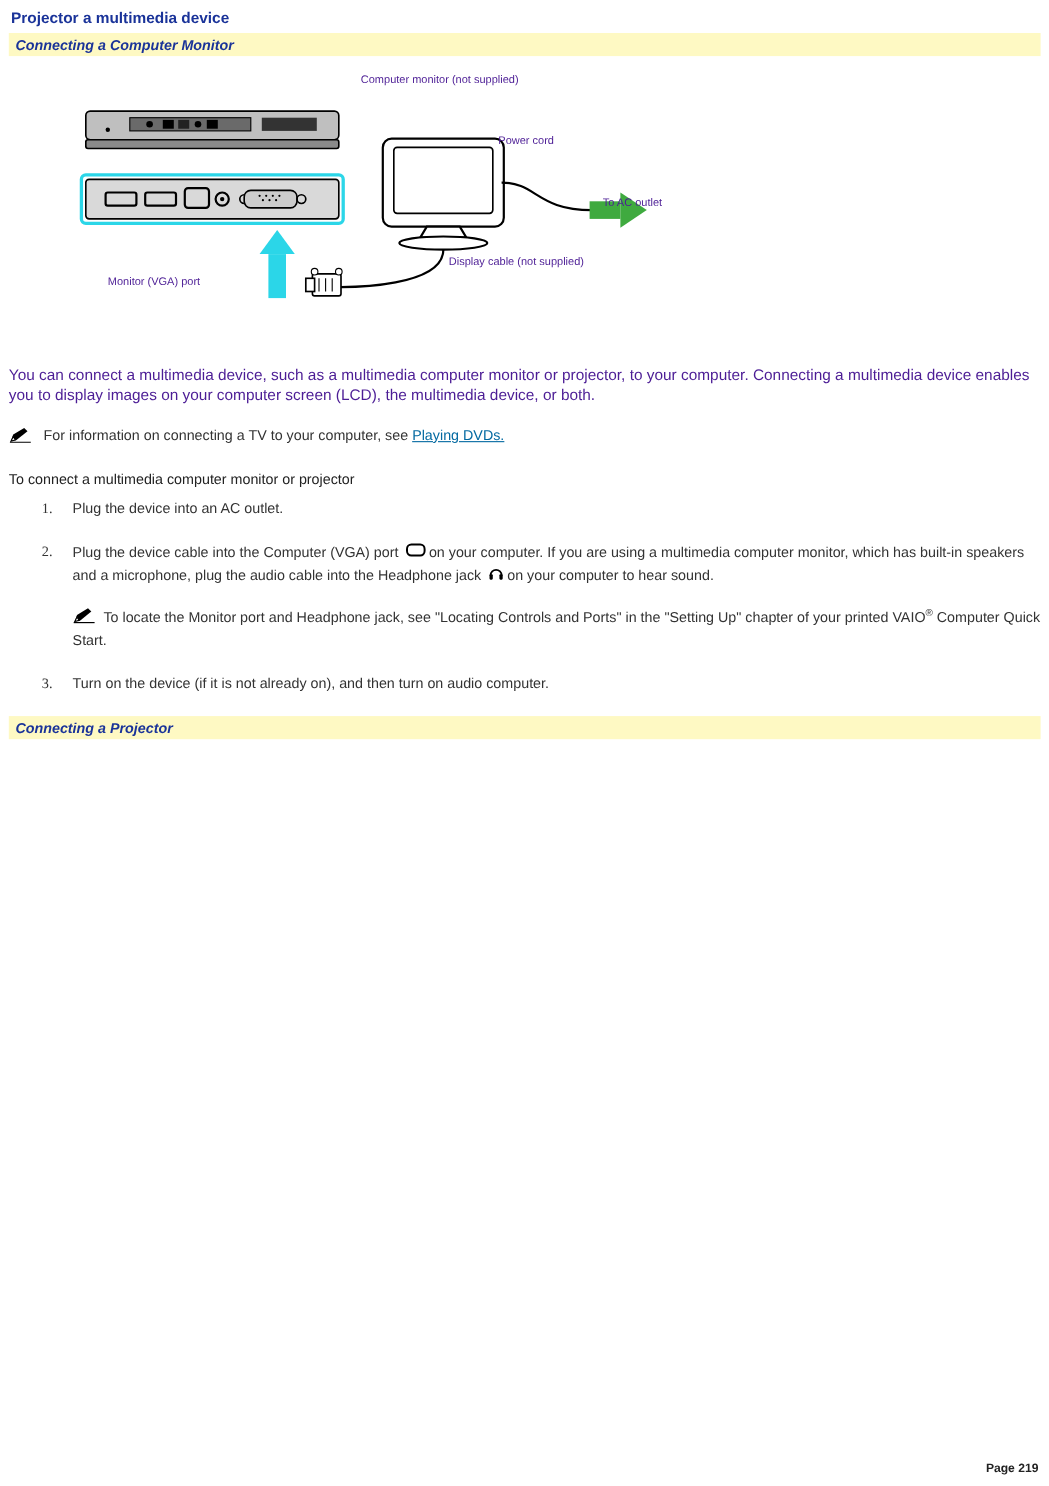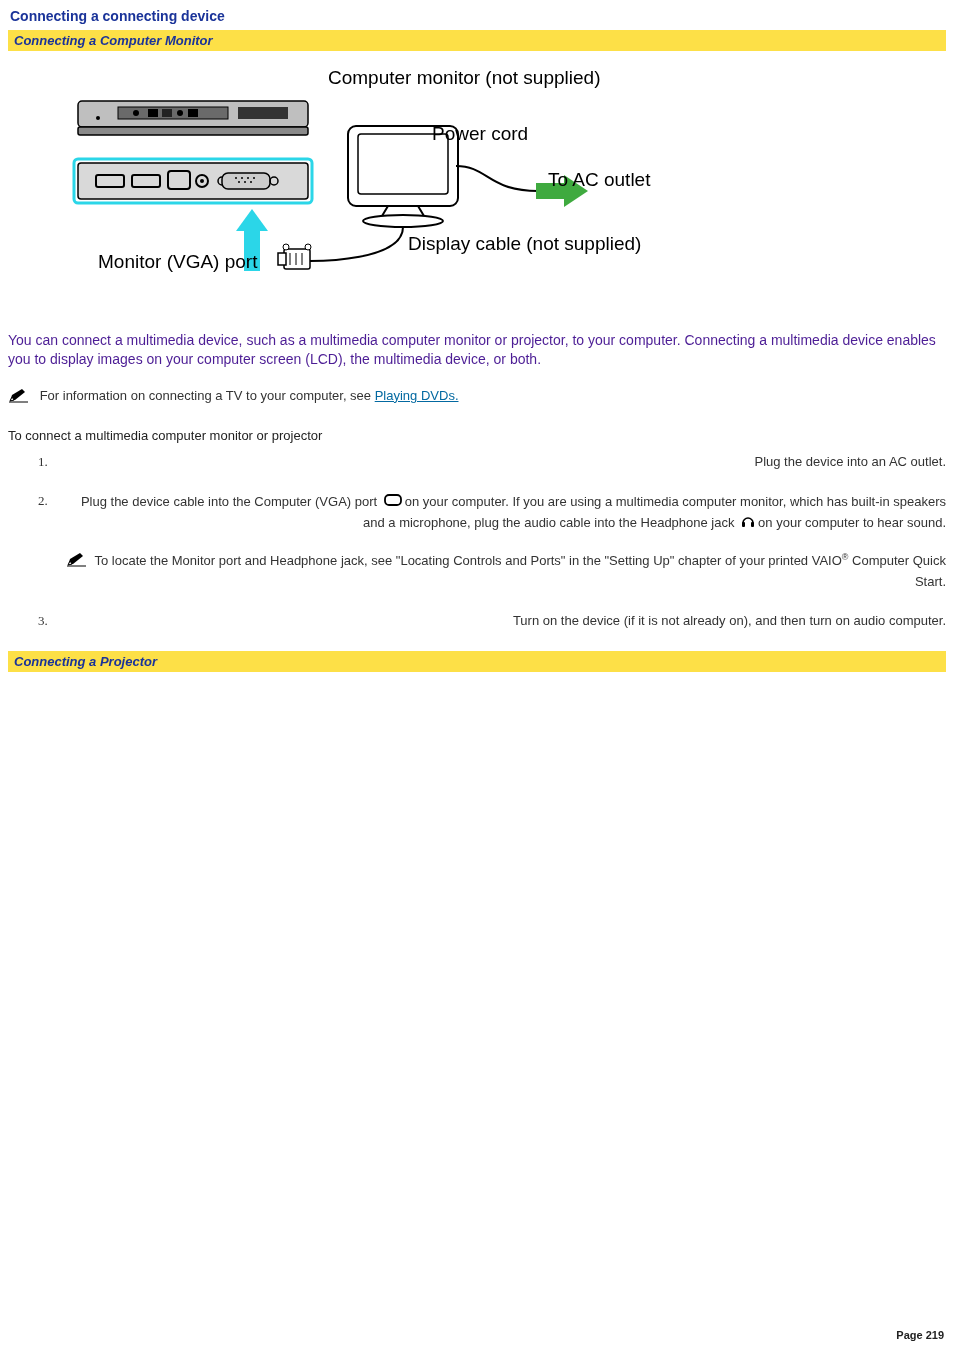--- a/index.html
+++ b/index.html
@@ -12,36 +12,36 @@
     box-sizing: border-box;
     background: #fff;
   }
   .page-title {
     color: #1a3399;
     font-weight: bold;
     font-size: 14px;
     margin: 2px 0 6px 2px;
   }
   .section-bar {
-    background: #fde047;
+    background: #fef9c3;
     color: #1a3399;
     font-style: italic;
     font-weight: bold;
     font-size: 13px;
     padding: 3px 6px;
     margin: 0 0 10px 0;
   }
   .diagram {
     margin: 20px 0 30px 50px;
     position: relative;
     height: 230px;
     width: 620px;
     font-family: Verdana, sans-serif;
-    font-size: 19px;
-    color: #000000;
+    font-size: 10px;
+    color: #4c1d95;
   }
   .body-text {
     font-size: 14px;
     line-height: 1.35;
     color: #4c1d95;
     margin: 10px 0;
   }
   .note-row {
     margin: 18px 0;
     font-size: 13px;
@@ -66,21 +66,20 @@
     padding: 0;
     margin: 0 0 0 30px;
     counter-reset: step;
   }
   ol.steps > li {
     position: relative;
     padding-left: 28px;
     margin-bottom: 20px;
     font-size: 13px;
     line-height: 1.45;
-    text-align: right;
   }
   ol.steps > li::before {
     counter-increment: step;
     content: counter(step) ".";
     position: absolute;
     left: 0;
     top: 0;
     font-family: "Times New Roman", serif;
     font-size: 13px;
   }
@@ -98,21 +97,21 @@
     bottom: 10px;
     right: 10px;
     font-size: 11px;
     font-weight: bold;
     color: #222;
   }
 </style>
 </head>
 <body>
 
-<div class="page-title">Connecting a connecting device</div>
+<div class="page-title">Projector a multimedia device</div>
 
 <div class="section-bar">Connecting a Computer Monitor</div>
 
 <div class="diagram">
   <svg width="620" height="230" viewBox="0 0 620 230">
 
     <g>
       <rect x="20" y="30" width="230" height="26" rx="4" fill="#bfbfbf" stroke="#000" stroke-width="1.5"></rect>
       <rect x="20" y="56" width="230" height="8" rx="2" fill="#8a8a8a" stroke="#000" stroke-width="1.5"></rect>
       <rect x="60" y="36" width="110" height="12" fill="#6a6a6a" stroke="#000"></rect>
@@ -177,22 +176,22 @@
       <line x1="238" y1="182" x2="238" y2="194" stroke="#000"></line>
       <line x1="244" y1="182" x2="244" y2="194" stroke="#000"></line>
       <circle cx="228" cy="176" r="3" fill="#fff" stroke="#000"></circle>
       <circle cx="250" cy="176" r="3" fill="#fff" stroke="#000"></circle>
     </g>
 
     <path d="M238 178 L238 150 L210 150 L210 132" fill="none" stroke="#000" stroke-width="0"></path>
   </svg>
   
   <div style="position:absolute;left:270px;top:-4px;">Computer monitor (not supplied)</div>
-  <div style="position:absolute;left:374px;top:52px;text-align:center;">Power cord</div>
-  <div style="position:absolute;left:490px;top:98px;">To AC outlet</div>
+  <div style="position:absolute;left:395px;top:52px;text-align:center;">Power cord</div>
+  <div style="position:absolute;left:490px;top:108px;">To AC outlet</div>
   <div style="position:absolute;left:350px;top:162px;">Display cable (not supplied)</div>
   <div style="position:absolute;left:40px;top:180px;">Monitor (VGA) port</div>
 </div>
 
 <div class="body-text">You can connect a multimedia device, such as a multimedia computer monitor or projector, to your computer. Connecting a multimedia device enables you to display images on your computer screen (LCD), the multimedia device, or both.</div>
 
 <div class="note-row">
   <span class="note-icon">
     <svg width="22" height="16" viewBox="0 0 22 16">
         <path d="M2 14 L4 8 L14 2 L17 5 L7 13 Z" fill="#000"></path>

